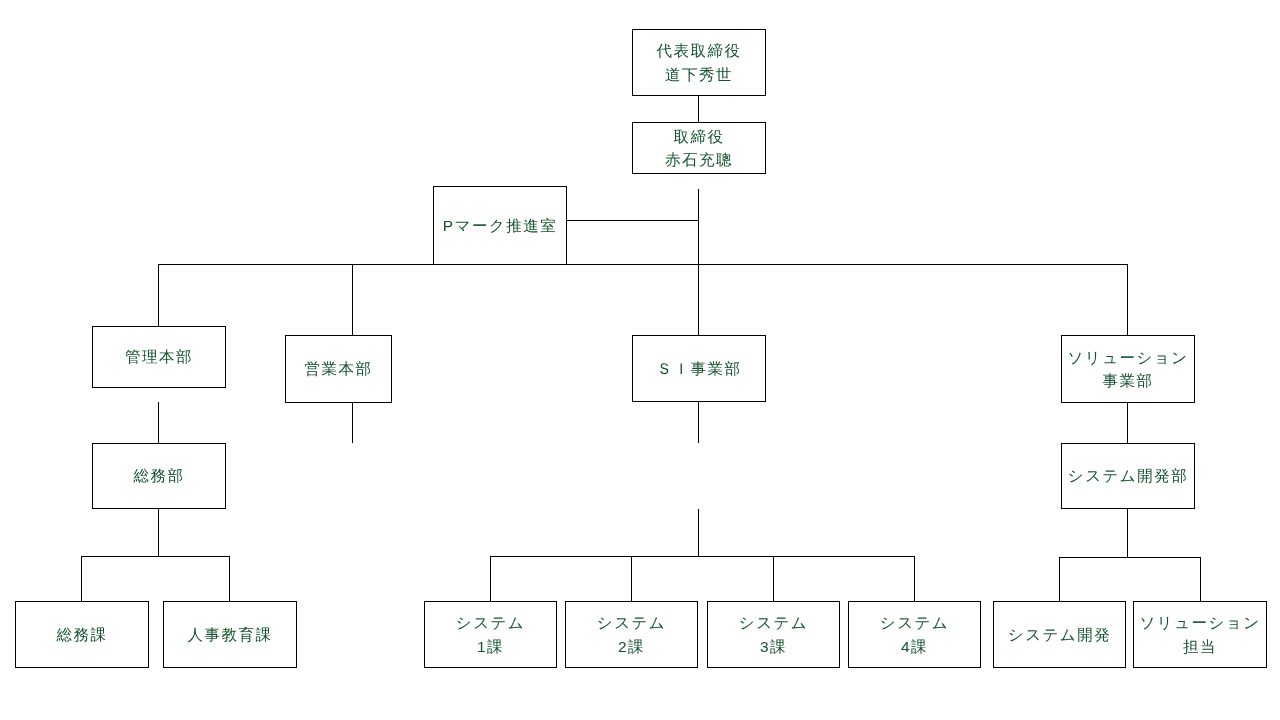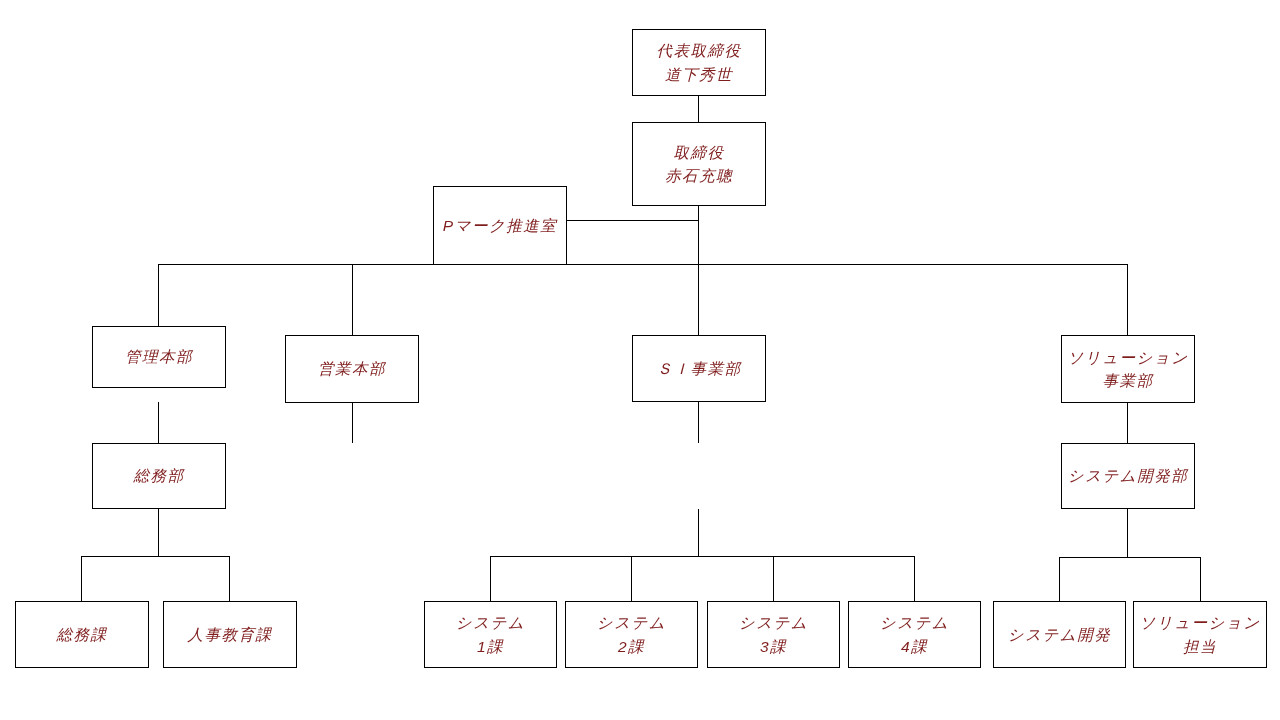--- a/index.html
+++ b/index.html
@@ -20,22 +20,21 @@
     border: 1.5px solid #000000;
     background: #ffffff;
     display: flex;
     align-items: center;
     justify-content: center;
     text-align: center;
     white-space: pre-line;
     font-size: 15.5px;
     letter-spacing: 1.5px;
     line-height: 1.5;
-    color: #7f1d1d;
-    font-style: italic;
+    color: #14532d;
   }
   .vl {
     position: absolute;
     width: 0;
     border-left: 1.3px solid #000000;
   }
   .hl {
     position: absolute;
     height: 0;
     border-top: 1.3px solid #000000;
@@ -67,26 +66,26 @@
   <div class="vl" style="left:631px;top:556px;height:45px"></div>
   <div class="vl" style="left:773px;top:556px;height:45px"></div>
   <div class="vl" style="left:914px;top:556px;height:45px"></div>
   <div class="vl" style="left:1127px;top:509px;height:48px"></div>
   <div class="hl" style="left:1059px;top:557px;width:141px"></div>
   <div class="vl" style="left:1059px;top:557px;height:44px"></div>
   <div class="vl" style="left:1200px;top:557px;height:44px"></div>
 
   <div class="box" style="left:632px;top:29px;width:134px;height:67px">代表取締役
 道下秀世</div>
-  <div class="box" style="left:632px;top:122px;width:134px;height:84px">取締役
+  <div class="box" style="left:632px;top:122px;width:134px;height:52px">取締役
 赤石充聰</div>
   <div class="box" style="left:433px;top:186px;width:134px;height:79px">Pマーク推進室</div>
 
   <div class="box" style="left:92px;top:326px;width:134px;height:62px">管理本部</div>
-  <div class="box" style="left:285px;top:335px;width:134px;height:68px">営業本部</div>
+  <div class="box" style="left:285px;top:335px;width:107px;height:68px">営業本部</div>
   <div class="box" style="left:632px;top:335px;width:134px;height:67px">ＳＩ事業部</div>
   <div class="box" style="left:1061px;top:335px;width:134px;height:68px">ソリューション
 事業部</div>
 
   <div class="box" style="left:92px;top:443px;width:134px;height:66px">総務部</div>
   <div class="box" style="left:15px;top:601px;width:134px;height:67px">総務課</div>
 
   <div class="box" style="left:1061px;top:443px;width:134px;height:66px">システム開発部</div>
   <div class="box" style="left:163px;top:601px;width:134px;height:67px">人事教育課</div>
   <div class="box" style="left:424px;top:601px;width:133px;height:67px">システム

